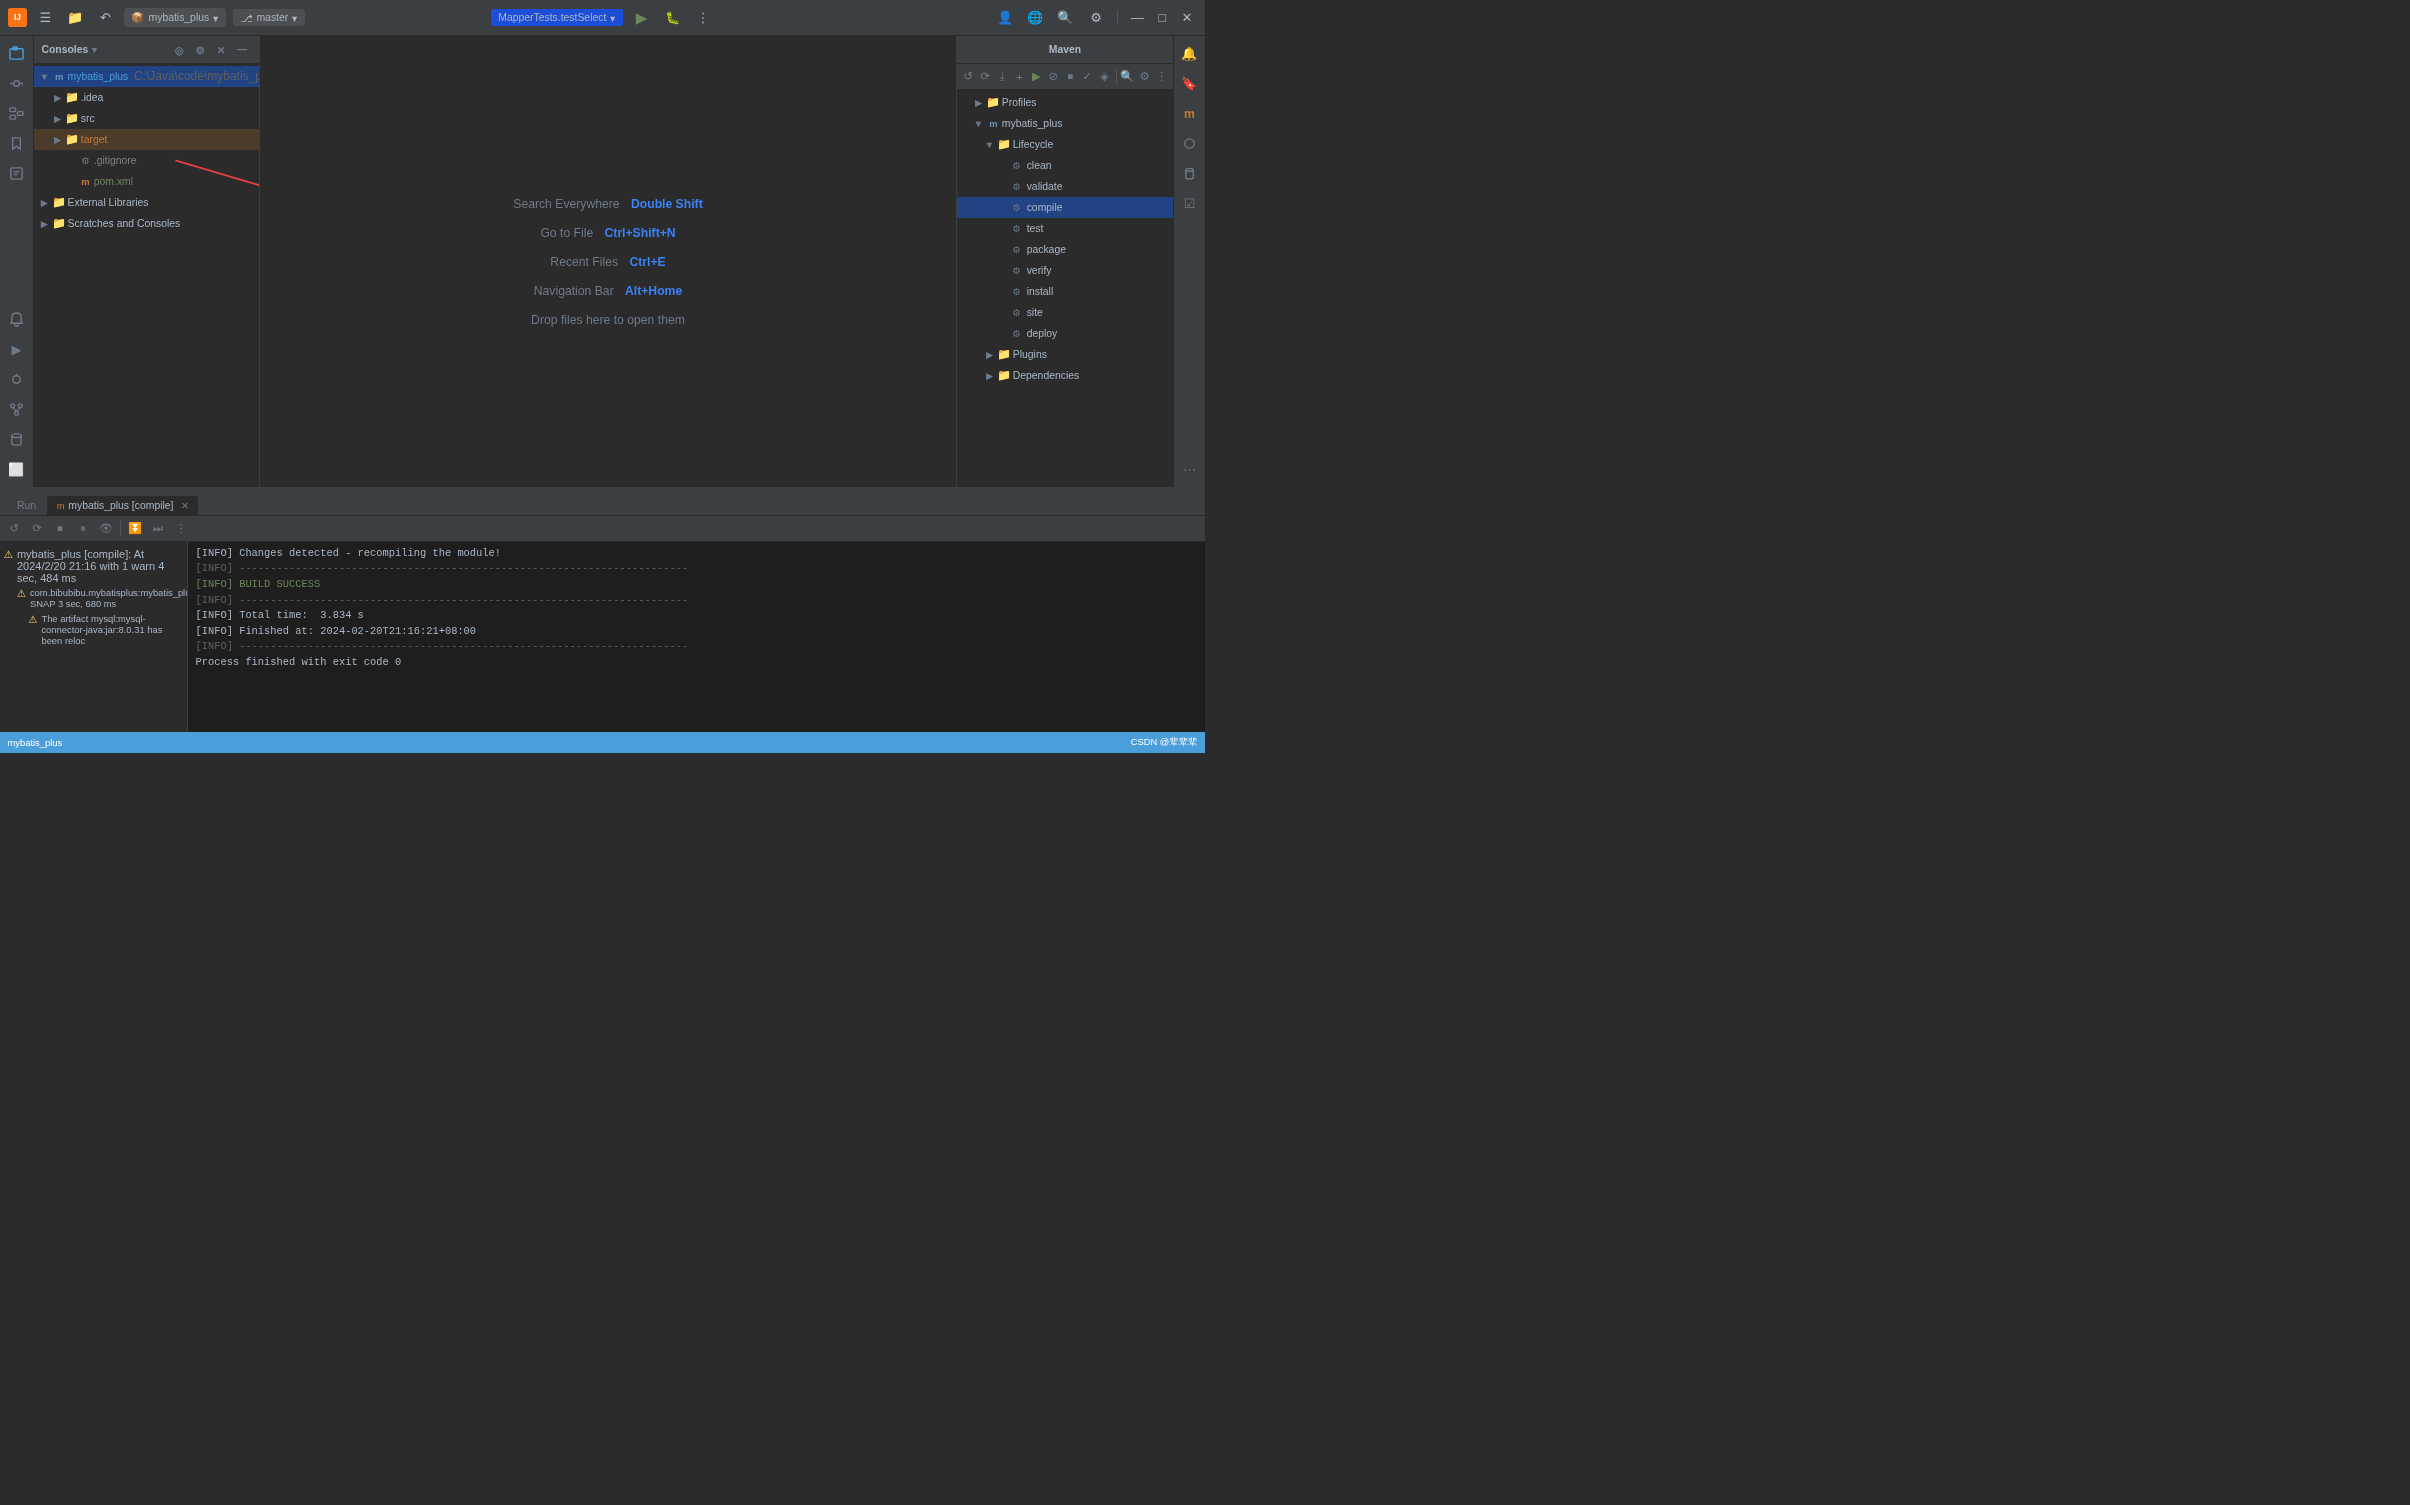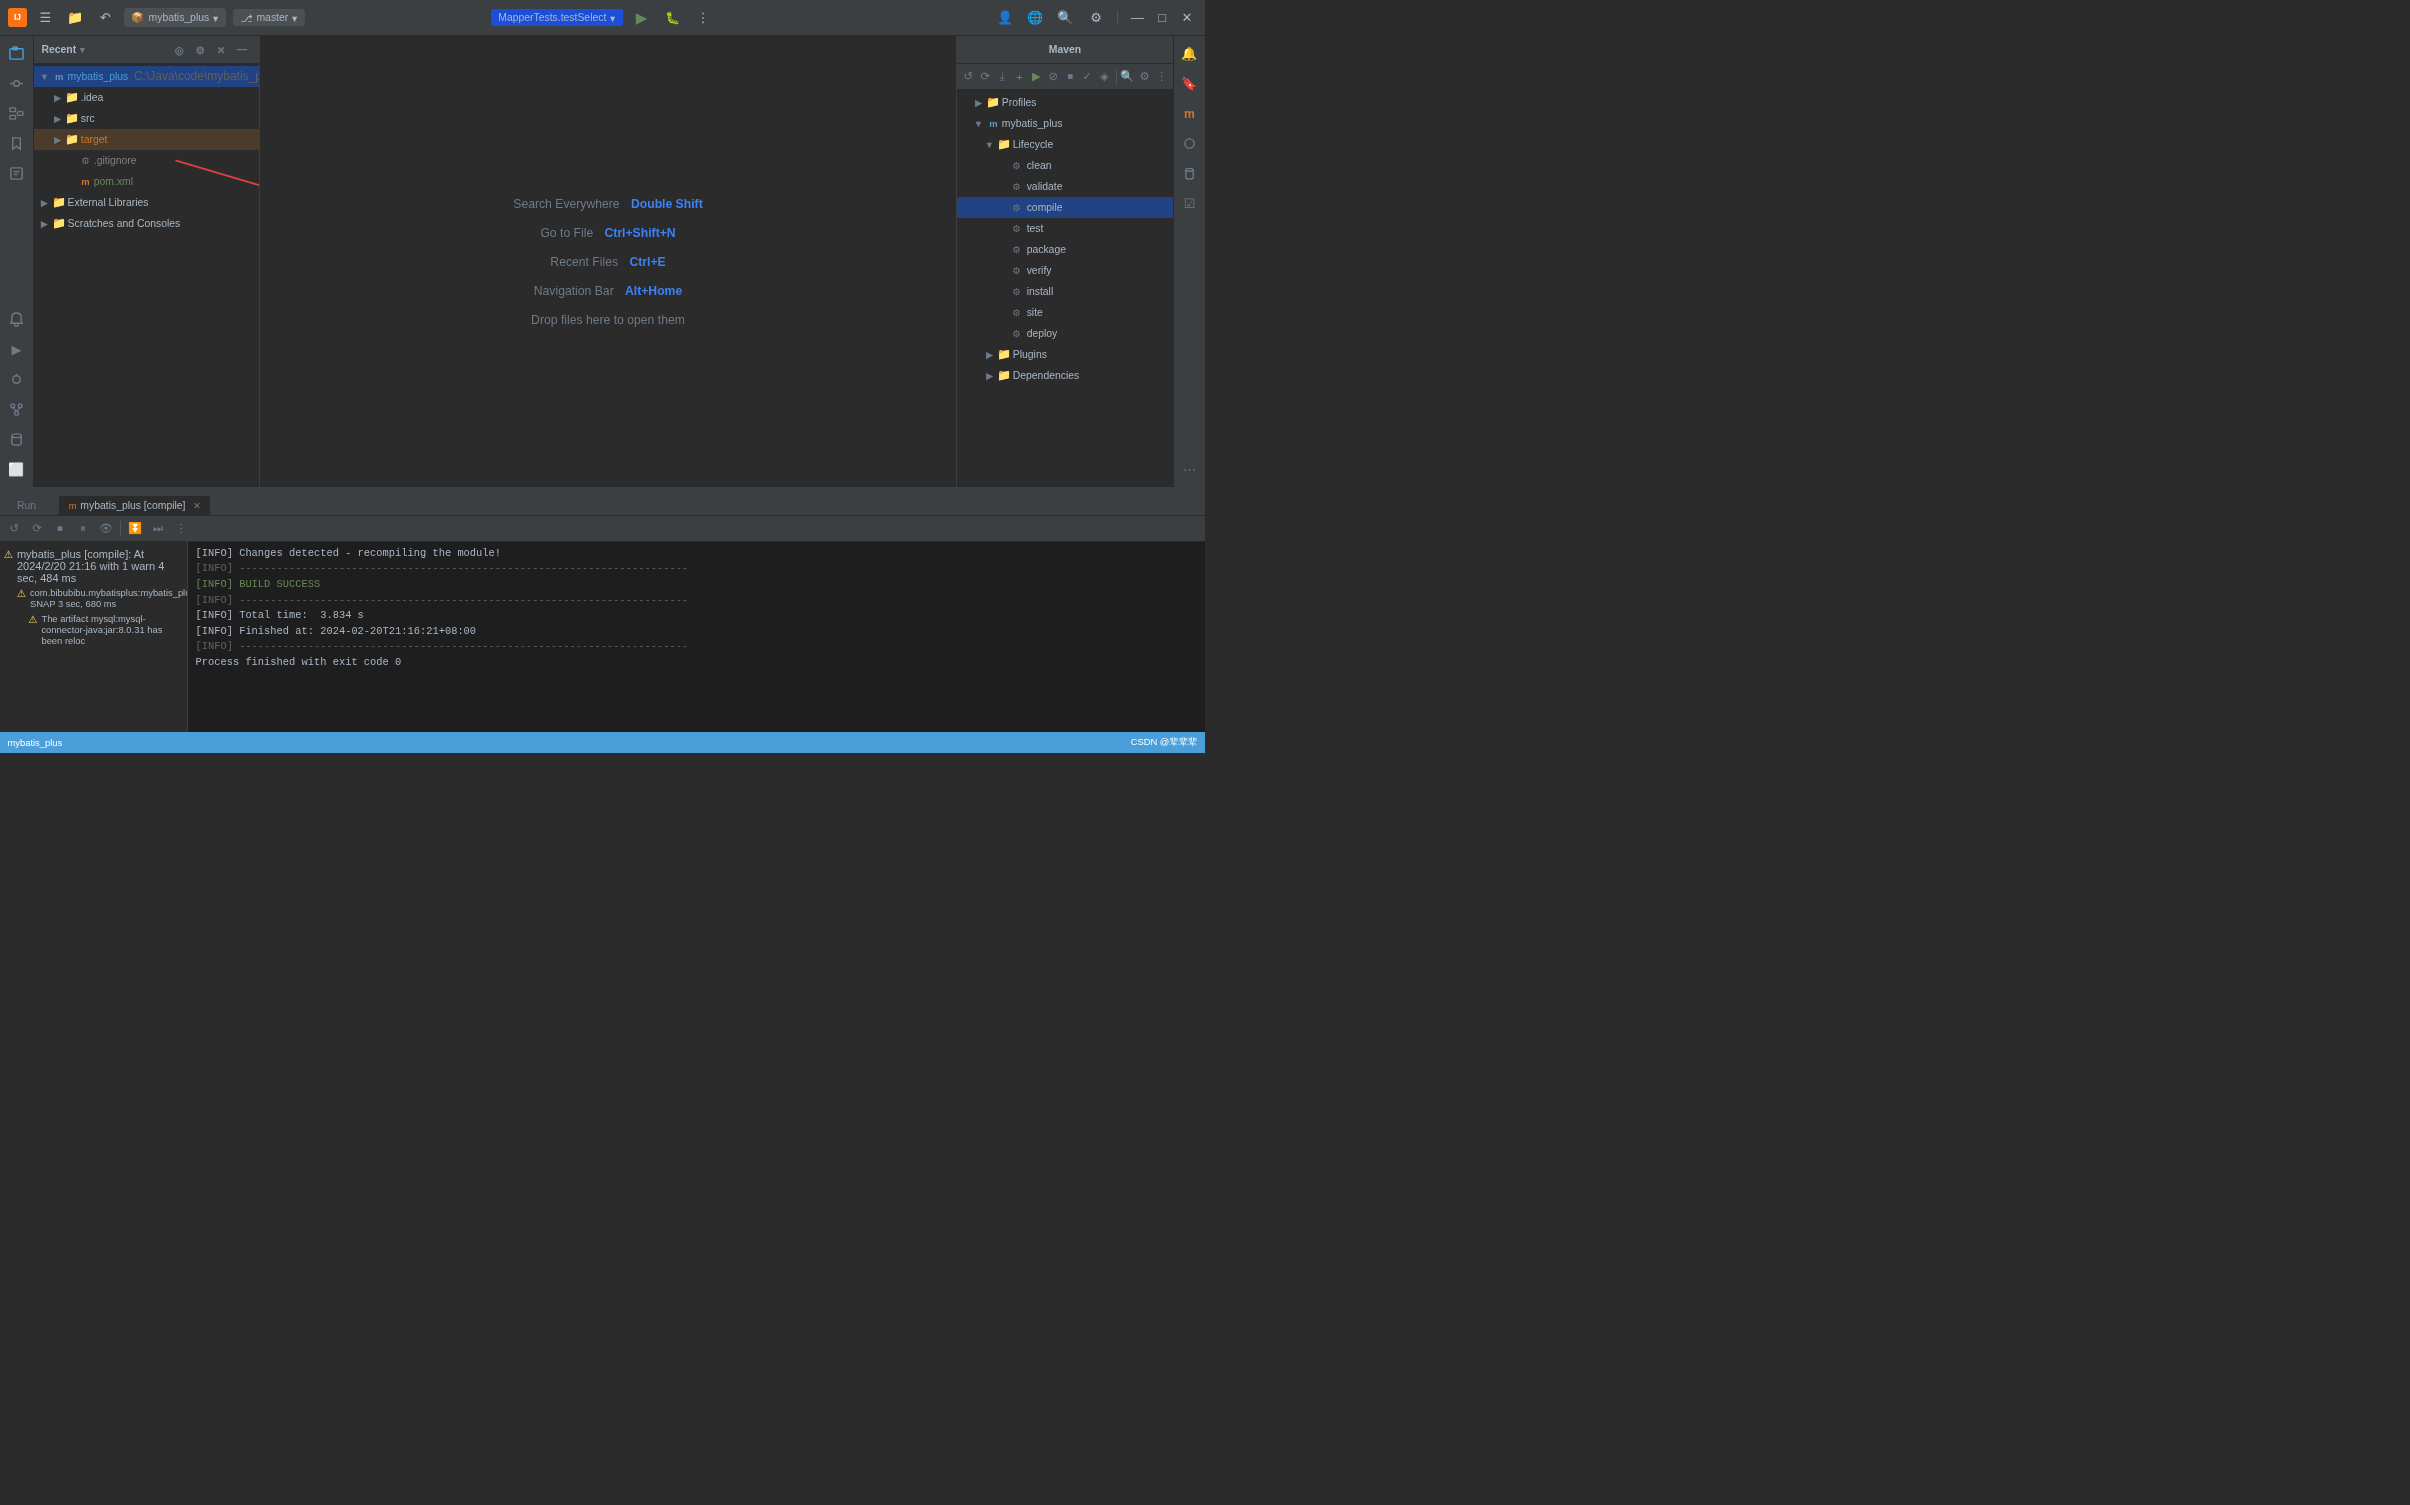--- a/index.html
+++ b/index.html
@@ -375,21 +375,21 @@
       flex-direction: column;
       border-top: 0.9px solid #3c3f41;
       flex-shrink: 0;
     }
     .bottom-tabs {
       height: 28px;
       background: #3c3f41;
       display: flex;
       align-items: flex-end;
       padding: 0 7.5px;
-      gap: 13px;
+      gap: 1px;
       border-bottom: 0.9px solid #2b2b2b;
     }
     .bottom-tab {
       padding: 3.8px 9.4px;
       font-size: 10.4px;
       cursor: pointer;
       color: #6c7a89;
       border-top-left-radius: 2.8px;
       border-top-right-radius: 2.8px;
       display: flex;
@@ -596,21 +596,21 @@
           <ellipse cx="8" cy="4" rx="5" ry="2" fill="none" stroke="#6c7a89" stroke-width="1.5"></ellipse>
           <path d="M3 4 v8 C3 13.1 5.2 14 8 14 S13 13.1 13 12 V4" fill="none" stroke="#6c7a89" stroke-width="1.5"></path>
         </svg>
     </div>
     <div class="side-icon">⬜</div>
   </div>
 
   <div class="project-panel">
     <div class="panel-header">
       <div class="panel-header-left">
-        <span>Recent</span>
+        <span>Consoles</span>
         <span style="color:#6c7a89;font-size:9.4px;">▾</span>
       </div>
       <div class="panel-header-icons">
         <div class="panel-icon">◎</div>
         <div class="panel-icon">⚙</div>
         <div class="panel-icon">✕</div>
         <div class="panel-icon">—</div>
       </div>
     </div>
     <div class="tree-area arrow-container">

